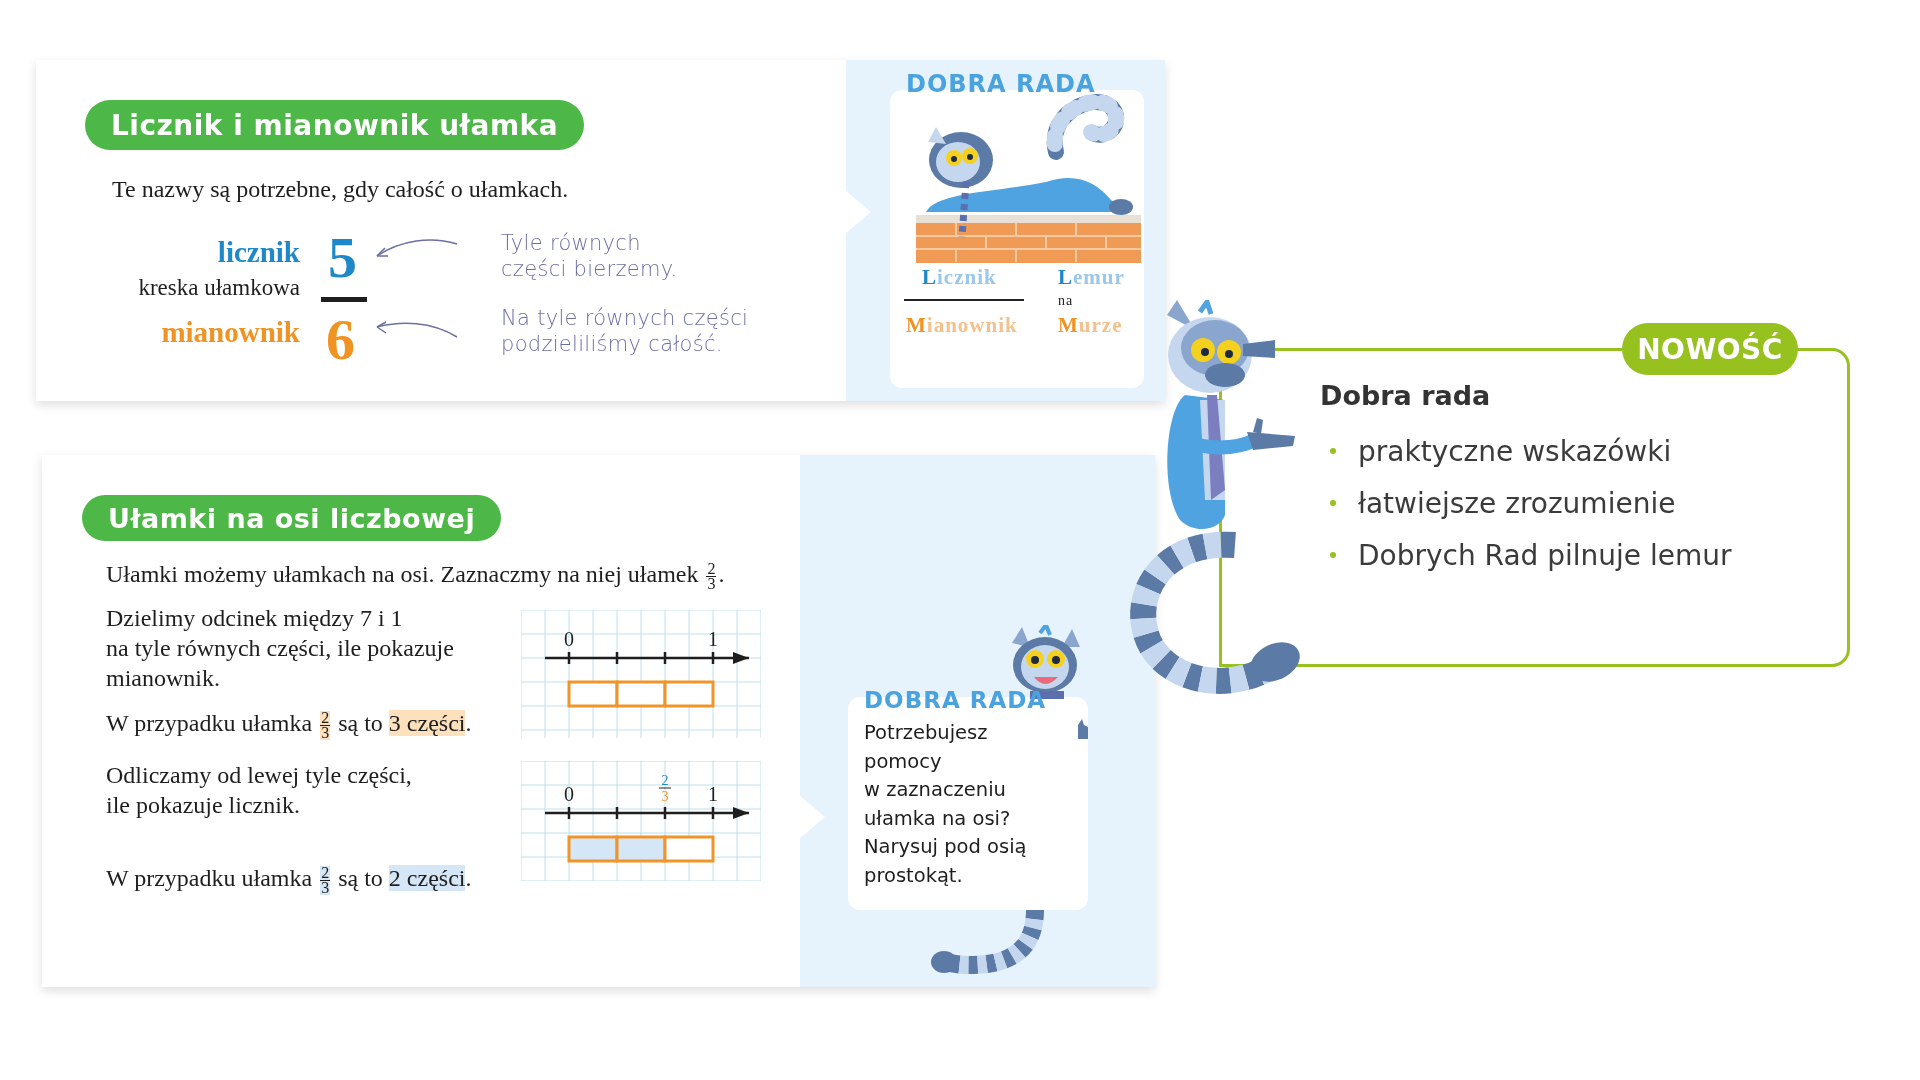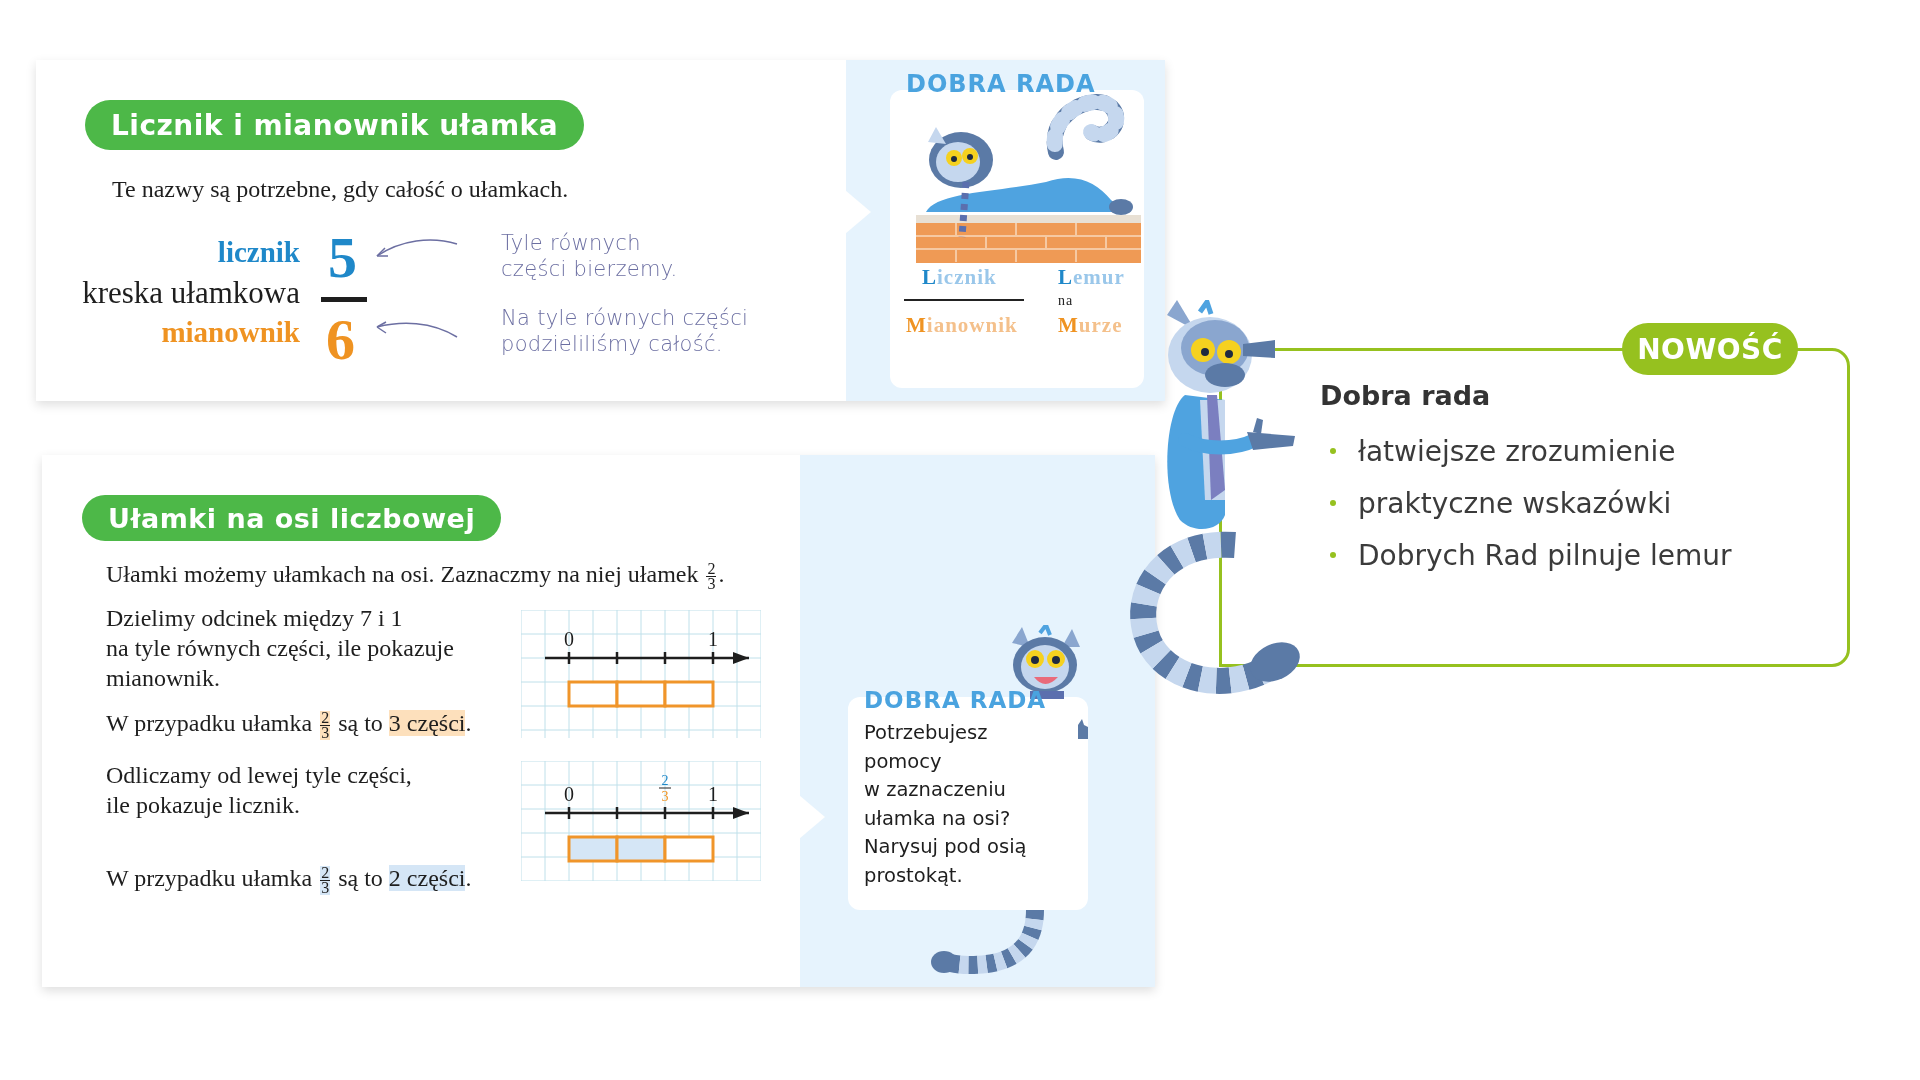--- a/index.html
+++ b/index.html
@@ -21,21 +21,21 @@
           display:flex; align-items:center; padding:0 26px; height:50px; letter-spacing:0.5px; }
   #pill1 { left:49px; top:40px; }
   #pill2 { left:40px; top:40px; height:46px; font-size:27px; }
 
   .serif { font-family:"Liberation Serif", serif; }
   .hand { font-family:"DejaVu Sans", sans-serif; color:#6c6fa2; font-size:21px; font-weight:300; line-height:26px; letter-spacing:0.3px;margin-left:35px; }
 
   
   #intro1 { position:absolute; left:76px; top:116px; font-size:24px; }
   #lbl-licznik { position:absolute; right:865px; top:176px; font-size:29px; font-weight:bold; color:#1f88c9; }
-  #lbl-kreska { position:absolute; right:865px; top:215px; font-size:31px;text-align:right; }
+  #lbl-kreska { position:absolute; right:865px; top:215px; font-size:23px;text-align:right; }
   #lbl-mian { position:absolute; right:865px; top:256px; font-size:29px; font-weight:bold; color:#ef9322; }
   #num5 { position:absolute; left:292px; top:164px; font-size:58px; font-weight:bold; color:#1f88c9; }
   #num6 { position:absolute; left:290px; top:246px; font-size:58px; font-weight:bold; color:#ef9322; }
   #fracbar { position:absolute; left:285px; top:237px; width:46px; height:5px; background:#1e1e1e; }
   #note1 { position:absolute; left:430px; top:170px; }
   #note2 { position:absolute; left:430px; top:245px; }
   .arrow-svg { position:absolute; }
 
   .tip-box { position:absolute; background:#fff; border-radius:12px; }
   #tipbox1 { left:854px; top:30px; width:254px; height:298px; }
@@ -291,25 +291,25 @@
     <ellipse cx="14" cy="52" rx="13" ry="11" fill="#5b7aa6"></ellipse>
   </svg>
 </div>
 
 <div id="feature"></div>
 <div id="feature-badge">NOWOŚĆ</div>
 <div id="feature-title">Dobra rada</div>
 <ul id="feature-list">
   <li>
       <span class="bullet"></span>
-      <span>łatwiejsze zrozumienie</span>
+      <span>praktyczne wskazówki</span>
     </li>
   <li>
       <span class="bullet"></span>
-      <span>praktyczne wskazówki</span>
+      <span>łatwiejsze zrozumienie</span>
     </li>
   <li>
       <span class="bullet"></span>
       <span>Dobrych Rad  pilnuje lemur</span>
     </li>
 </ul>
 
 <svg class="lemur" style="left:1125px;top:300px" width="200" height="410" viewBox="0 0 200 410">
 
   <path d="M110 245 C 40 240, 10 290, 20 330 C 30 375, 90 395, 140 370" stroke="#5b7aa6" stroke-width="26" fill="none" stroke-dasharray="14 16"></path>

